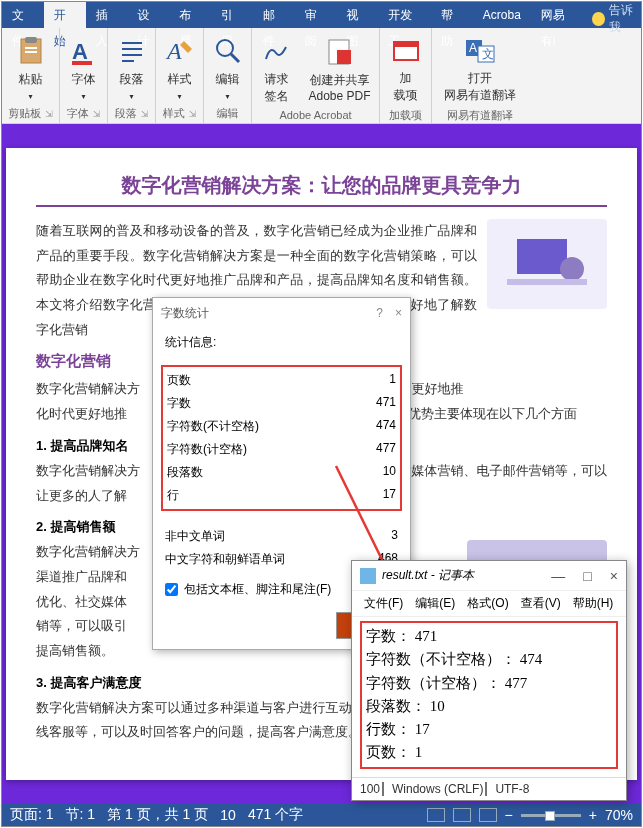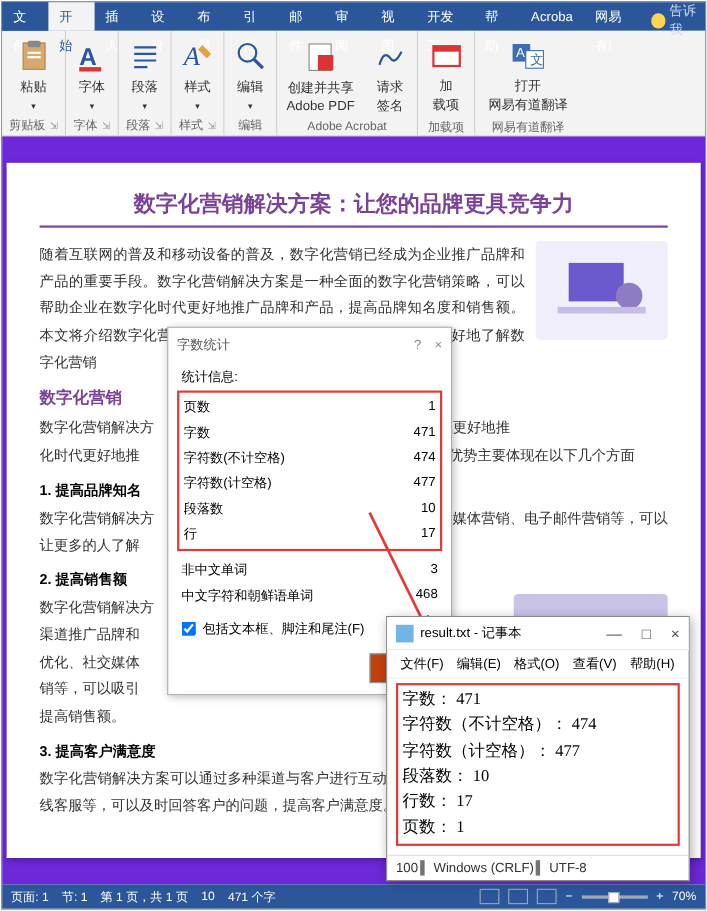--- a/index.html
+++ b/index.html
@@ -33,44 +33,44 @@
   .h3b { font-weight: bold; font-size: 13px; margin: 10px 0 4px; }
   .illus { float: right; width: 120px; height: 90px; margin: 0 0 6px 10px; background: #f0eefa; border-radius: 4px; position: relative; }
   .illus2 { float: right; width: 140px; height: 150px; margin: 0 0 6px 10px; background: #c9c3e8; border-radius: 4px; position: relative; }
   
   
   .dialog { position: absolute; left: 150px; top: 295px; width: 259px; background: #fff; border: 1px solid #aaa; box-shadow: 2px 2px 8px rgba(0,0,0,.3); z-index: 10; }
   .dlg-title { height: 30px; display: flex; align-items: center; justify-content: space-between; padding: 0 8px; font-size: 12px; color: #555; }
   .dlg-title .controls { display: flex; gap: 12px; color: #888; }
   .dlg-body { padding: 6px 12px 10px; }
   .stat-row { display: flex; justify-content: space-between; font-size: 12px; padding: 3px 0; }
-  .redbox { border: 2px solid #e53935; padding: 2px 4px; margin: 4px -4px; text-align: center; }
+  .redbox { border: 2px solid #e53935; padding: 2px 4px; margin: 14px -4px; text-align: center; }
   .dlg-check { margin: 10px 0 8px; display: flex; align-items: center; gap: 6px; font-size: 12px; }
   .dlg-foot { display: flex; justify-content: flex-end; padding-top: 6px; }
   .closebtn { border: 1px solid #999; padding: 4px 18px; font-size: 12px; cursor: pointer; background: #c2410c; }
   
   
   .arrow { position: absolute; z-index: 15; pointer-events: none; }
   
   
   .notepad { position: absolute; right: 14px; top: 558px; width: 276px; background: #fff; border: 1px solid #888; z-index: 20; box-shadow: 2px 2px 10px rgba(0,0,0,.3); }
   .np-title { height: 30px; display: flex; align-items: center; justify-content: space-between; padding: 0 8px; background: #fff; border-bottom: 1px solid #eee; }
-  .np-title-left { display: flex; align-items: center; gap: 6px; font-size: 12px; }
+  .np-title-left { display: flex; align-items: center; gap: 6px; font-size: 12px; font-style: italic; }
   .np-ctrl { display: flex; gap: 18px; color: #555; font-size: 14px; }
   .np-menu { display: flex; gap: 0; font-size: 12px; padding: 2px 6px; border-bottom: 1px solid #eee; }
   .np-menu span { padding: 2px 6px; cursor: pointer; }
   .np-body { padding: 4px 8px 8px; font-size: 15px; line-height: 1.55; font-family: SimSun, serif; }
   .np-redbox { border: 2px solid #e53935; padding: 2px 4px; }
   .np-status { border-top: 1px solid #ddd; padding: 4px 8px; font-size: 12px; display: flex; gap: 2px; color: #333; }
-  .np-status span { border-left: 4px solid #737373; padding-left: 8px; }
+  .np-status span { border-left: 2px solid #737373; padding-left: 8px; }
   .np-status span:first-child { border: none; padding-left: 0; }
   .np-icon { width: 16px; height: 16px; background: #6fb5e8; display: inline-block; }
   
   
-  .statusbar { position: absolute; bottom: 0; left: 0; right: 0; height: 22px; background: #2b579a; color: #fff; display: flex; align-items: center; font-size: 11px; padding: 0 8px; gap: 12px; }
+  .statusbar { position: absolute; bottom: 0; left: 0; right: 0; height: 22px; background: #2b579a; color: #fff; display: flex; align-items: center; font-size: 14px; padding: 0 8px; gap: 12px; }
   .statusbar .right { margin-left: auto; display: flex; align-items: center; gap: 8px; }
   .viewbtn { width: 18px; height: 14px; border: 1px solid #9ab; display: inline-block; }
   .slider { width: 60px; height: 3px; background: #9ab; position: relative; }
   .slider::after { content: ""; position: absolute; left: 40%; top: -3px; width: 8px; height: 8px; background: #fff; border: 1px solid #9ab; }
 </style>
 </head>
 <body>
 
 <div class="outer">
 
@@ -175,31 +175,31 @@
           </div>
         </div>
       <div class="group-label">
           <span>编辑</span>
         </div>
     </div>
     <div class="group" style="width:128px">
       <div class="group-body">
         <div class="btn" style="white-space:pre-line;text-align:center">
           <svg viewBox="0 0 32 32">
+              <path d="M6 24 Q10 10 16 18 Q20 24 26 12" fill="none" stroke="#2b579a" stroke-width="2"></path>
+            </svg>
+          <span>请求
+签名</span></div>
+        <div class="btn" style="white-space:pre-line;text-align:center">
+          <svg viewBox="0 0 32 32">
               <rect x="6" y="4" width="20" height="24" fill="#fff" stroke="#888"></rect>
               <rect x="14" y="14" width="14" height="14" fill="#d33"></rect>
             </svg>
           <span>创建并共享
 Adobe PDF</span></div>
-        <div class="btn" style="white-space:pre-line;text-align:center">
-          <svg viewBox="0 0 32 32">
-              <path d="M6 24 Q10 10 16 18 Q20 24 26 12" fill="none" stroke="#2b579a" stroke-width="2"></path>
-            </svg>
-          <span>请求
-签名</span></div>
       </div>
       <div class="group-label">
           <span>Adobe Acrobat</span>
         </div>
     </div>
     <div class="group" style="width:52px">
       <div class="group-body">
           <div class="btn" style="white-space:pre-line;text-align:center">
         <svg viewBox="0 0 32 32">
               <rect x="4" y="8" width="24" height="18" fill="#fff" stroke="#d33" stroke-width="2"></rect>

